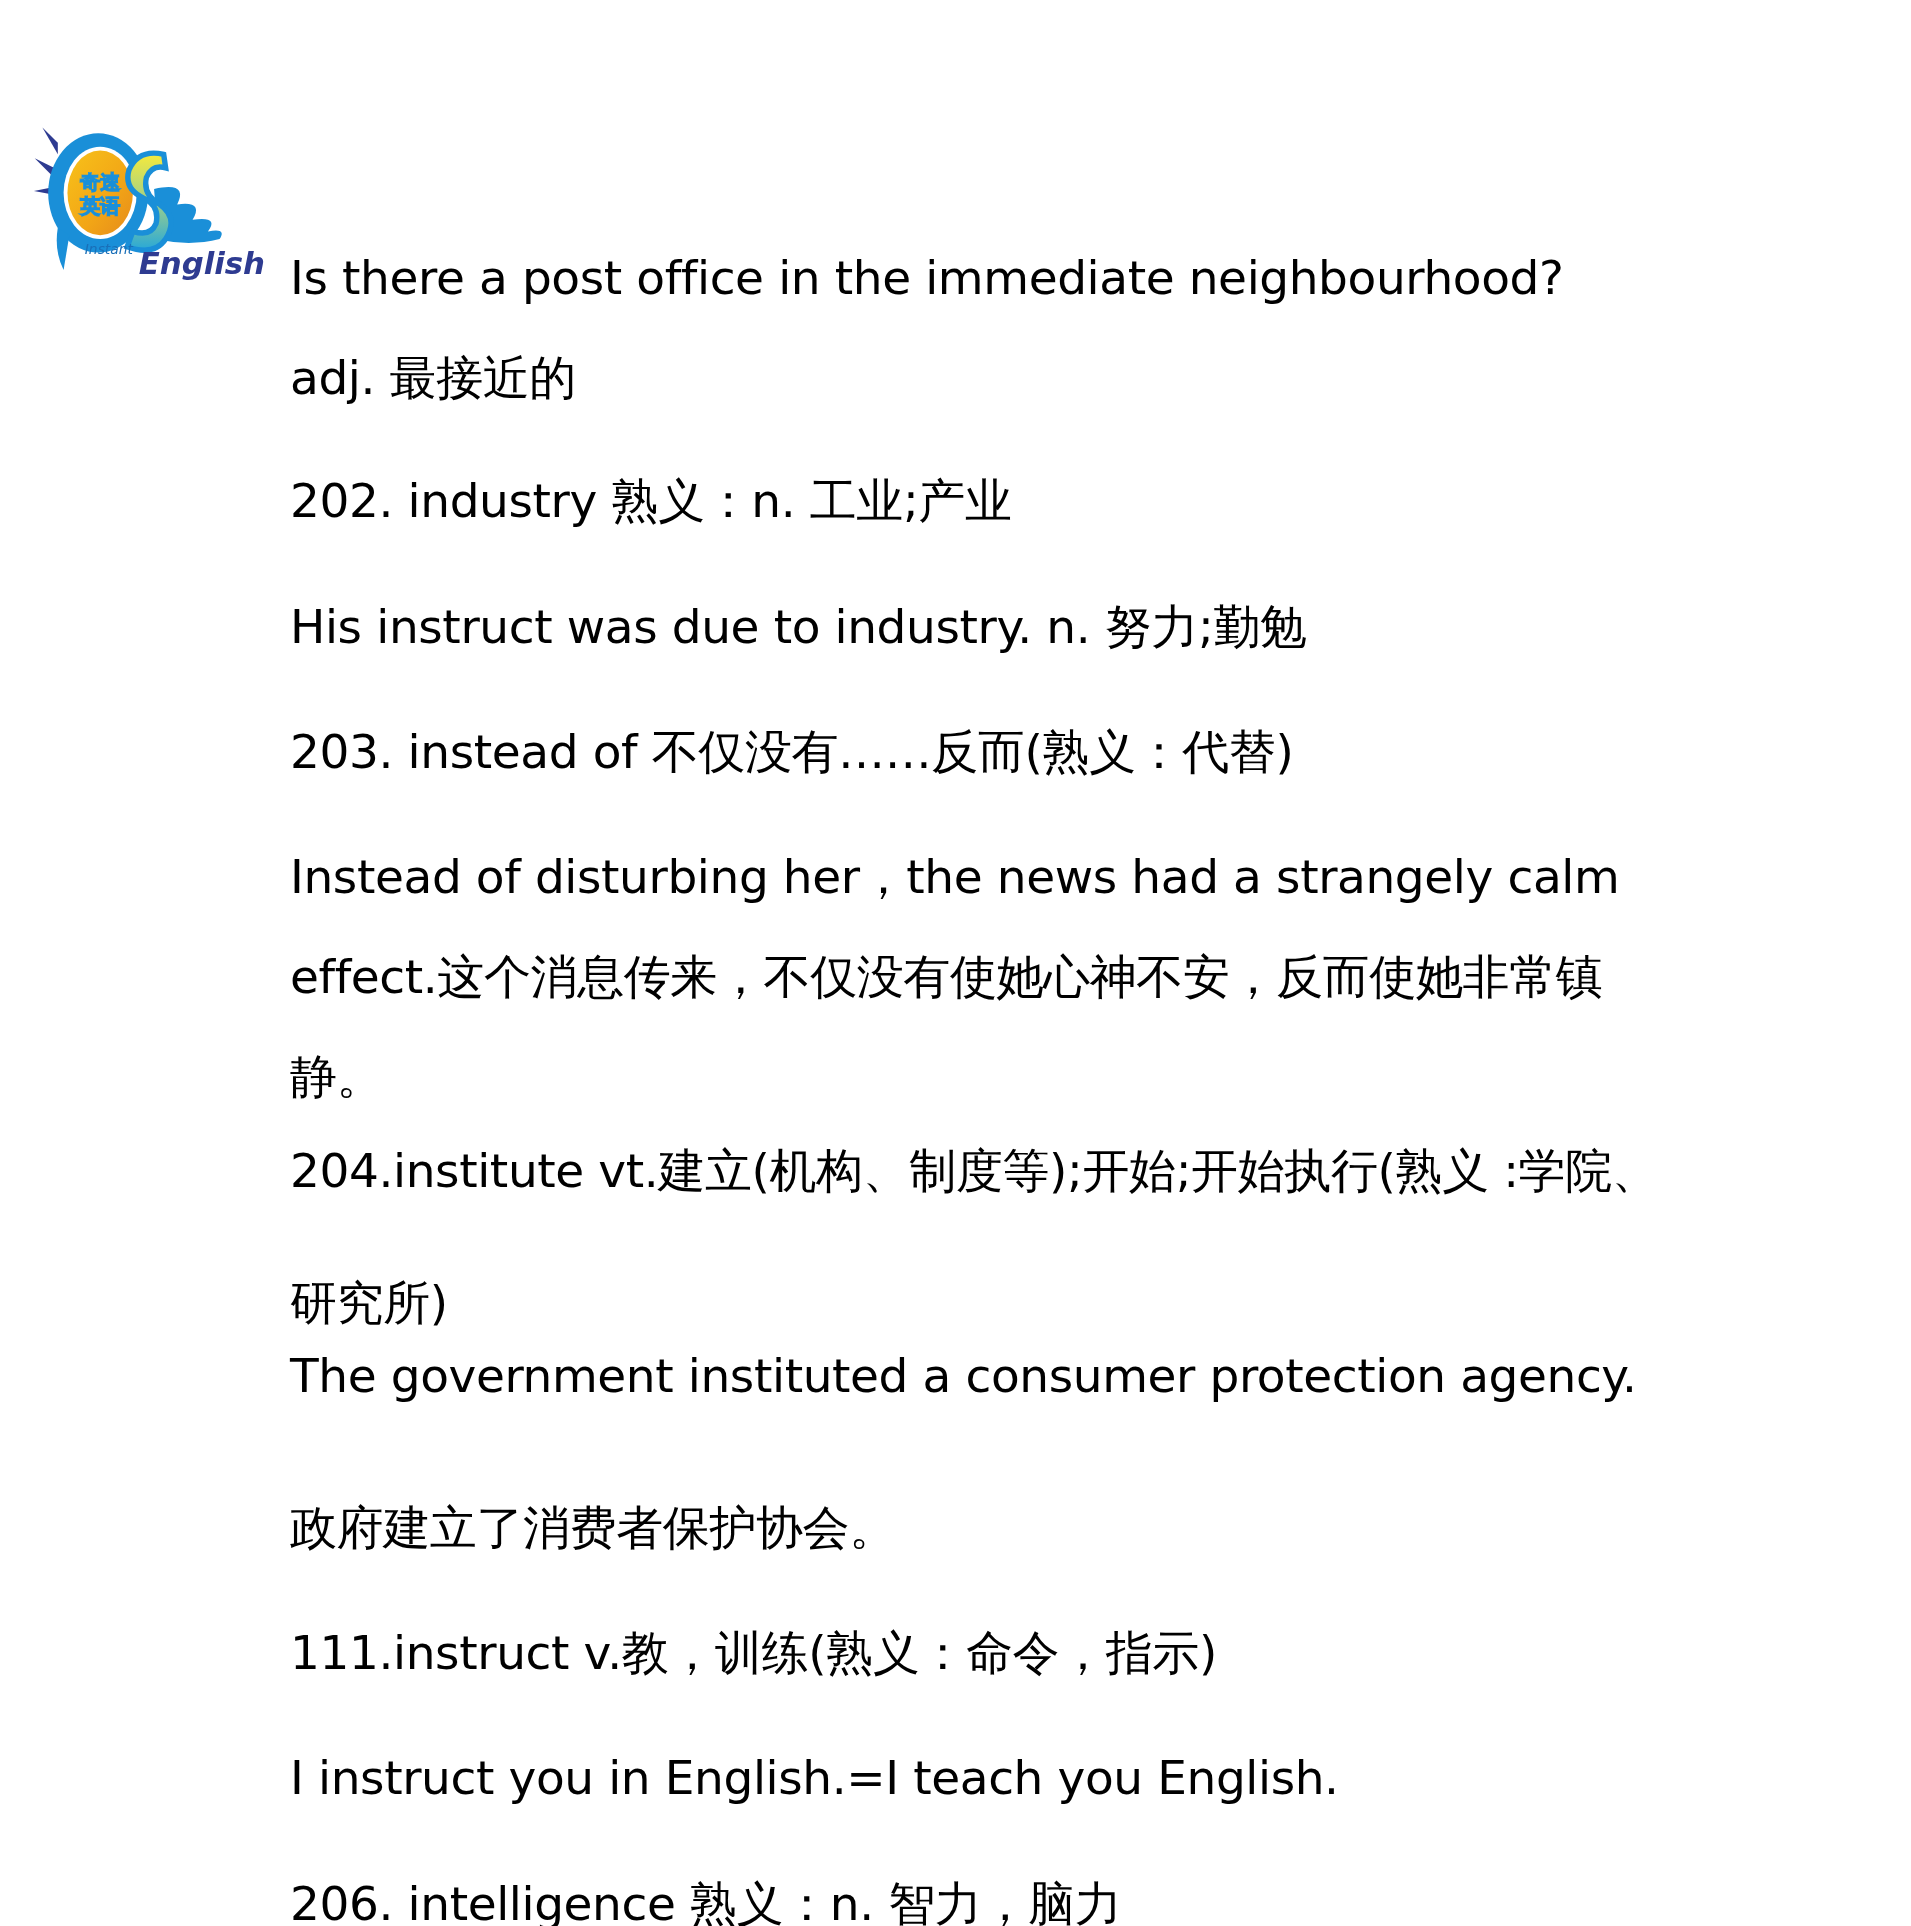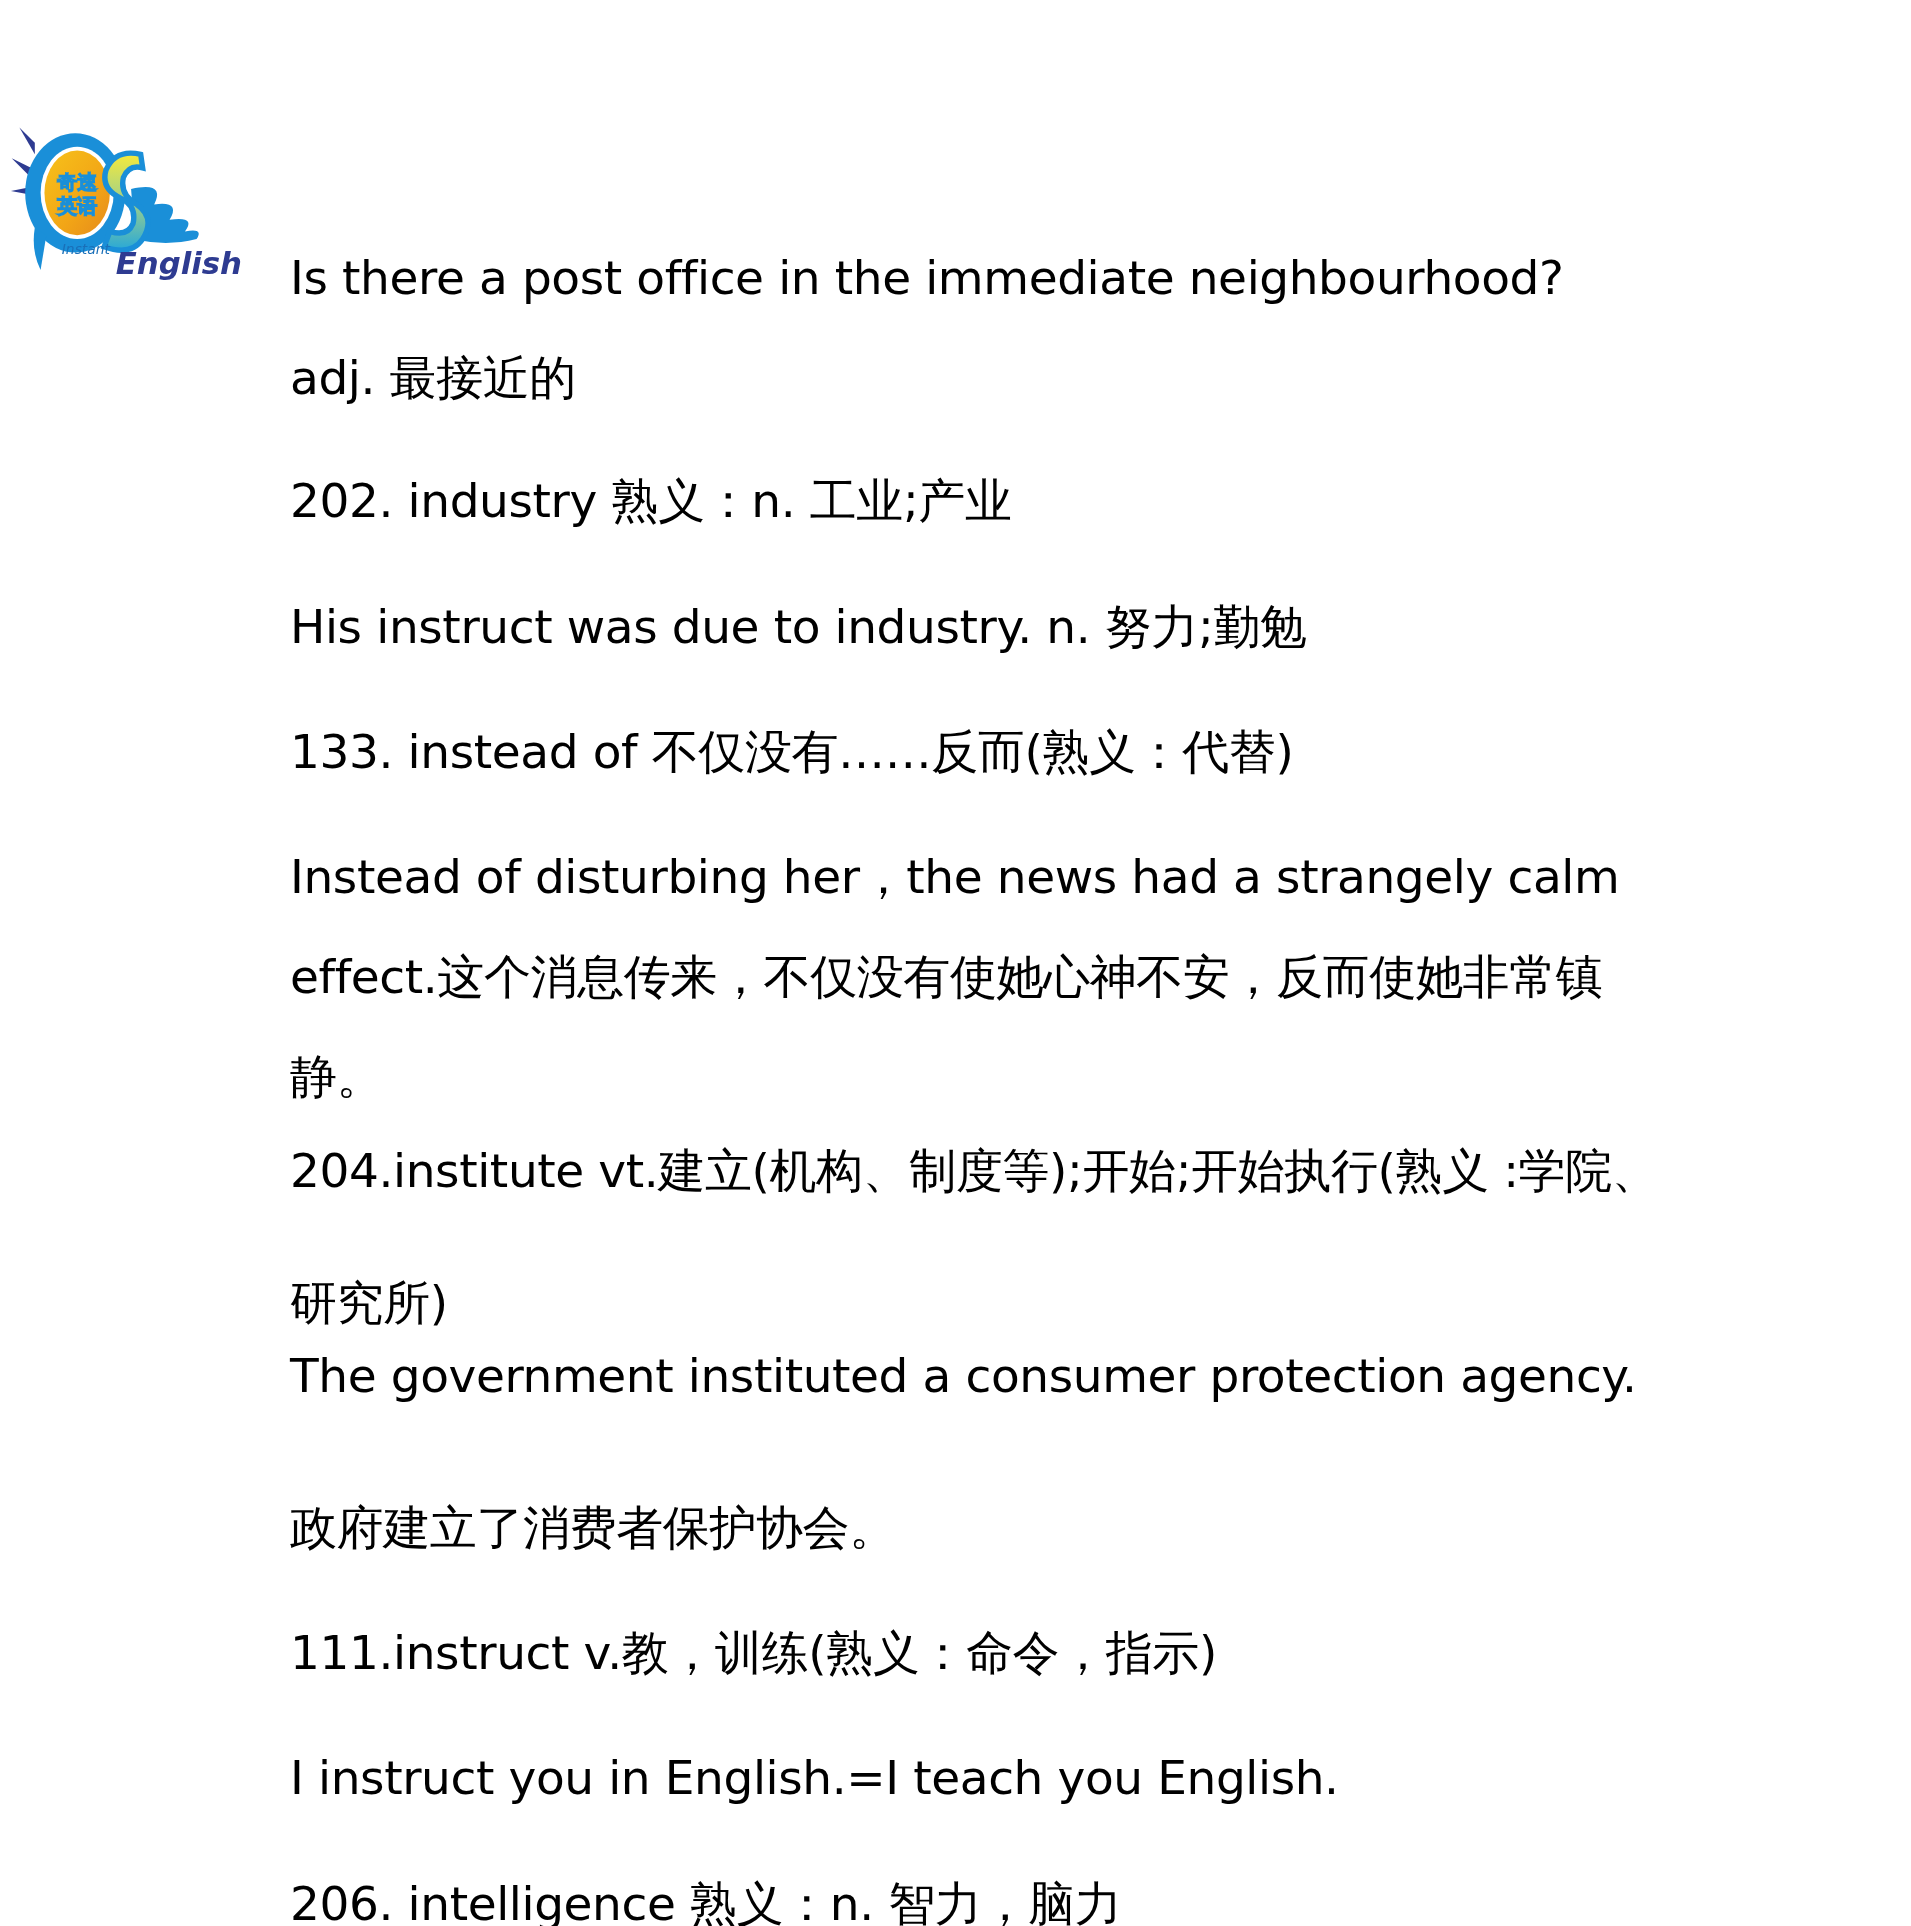--- a/index.html
+++ b/index.html
@@ -10,21 +10,21 @@
     body {
       width: 1911px;
       height: 2703px;
       position: relative;
       overflow: hidden;
       font-family: "DejaVu Sans", "Liberation Sans", sans-serif;
       color: #000000;
     }
     .logo {
       position: absolute;
-      left: 4px;
+      left: 27px;
       top: 112px;
       width: 362px;
       height: 181px;
     }
     .page-body {
       position: absolute;
       left: 290px;
       top: 247px;
       width: 1371px;
     }
@@ -75,21 +75,21 @@
 
     <text x="290" y="420" font-family="DejaVu Sans, sans-serif" font-style="italic" font-weight="bold" font-size="80" fill="#2e3b91">English</text>
   </svg>
 </div>
 
 <div class="page-body">
   <div class="line" style="top:0px">Is there a post office in the immediate neighbourhood?</div>
   <div class="line" style="top:100px">adj.  最接近的</div>
   <div class="line" style="top:223px">202. industry  熟义：n.  工业;产业</div>
   <div class="line" style="top:349px">His instruct was due to industry. n.  努力;勤勉</div>
-  <div class="line" style="top:474px">133. instead of 不仅没有……反而(熟义：代替)</div>
+  <div class="line" style="top:474px">203. instead of 不仅没有……反而(熟义：代替)</div>
   <div class="line" style="top:599px">Instead of disturbing her，the news had a strangely calm</div>
   <div class="line" style="top:699px">effect.这个消息传来，不仅没有使她心神不安，反而使她非常镇</div>
   <div class="line" style="top:799px">静。</div>
   <div class="line" style="top:893px">204.institute vt.建立(机构、制度等);开始;开始执行(熟义 :学院、</div>
   <div class="line" style="top:1025px">研究所)</div>
   <div class="line" style="top:1098px">The government instituted a consumer protection agency.</div>
   <div class="line" style="top:1250px">政府建立了消费者保护协会。</div>
   <div class="line" style="top:1375px">111.instruct v.教，训练(熟义：命令，指示)</div>
   <div class="line" style="top:1500px">I instruct you in English.=I teach you English.</div>
   <div class="line" style="top:1626px">206. intelligence  熟义：n.  智力，脑力</div>

